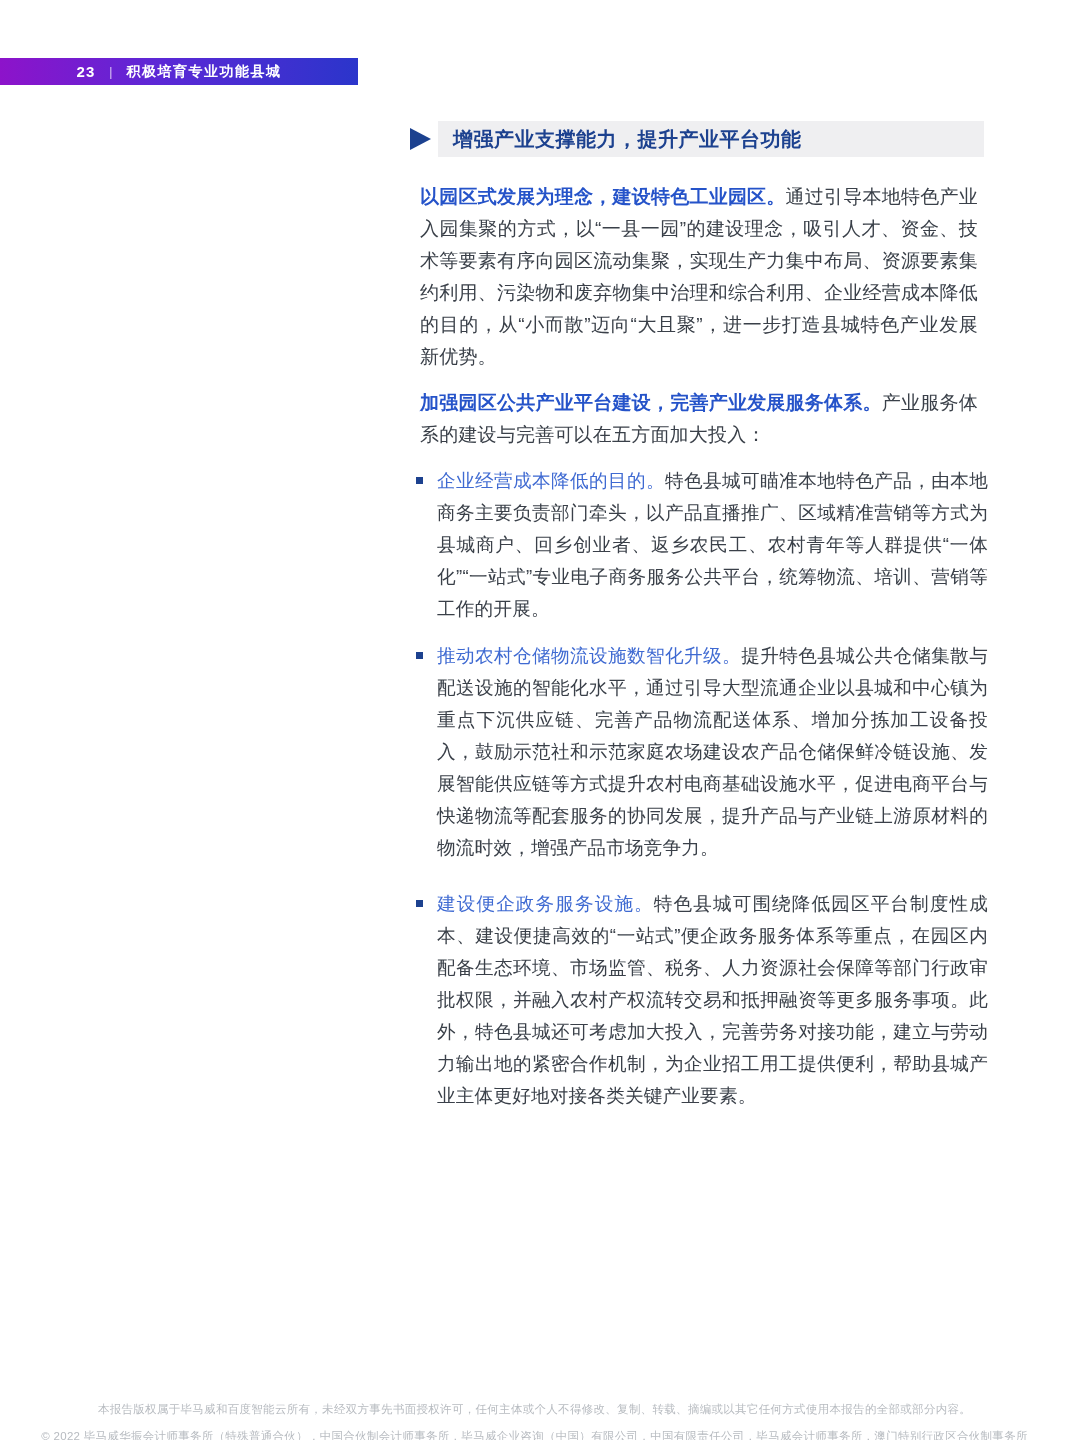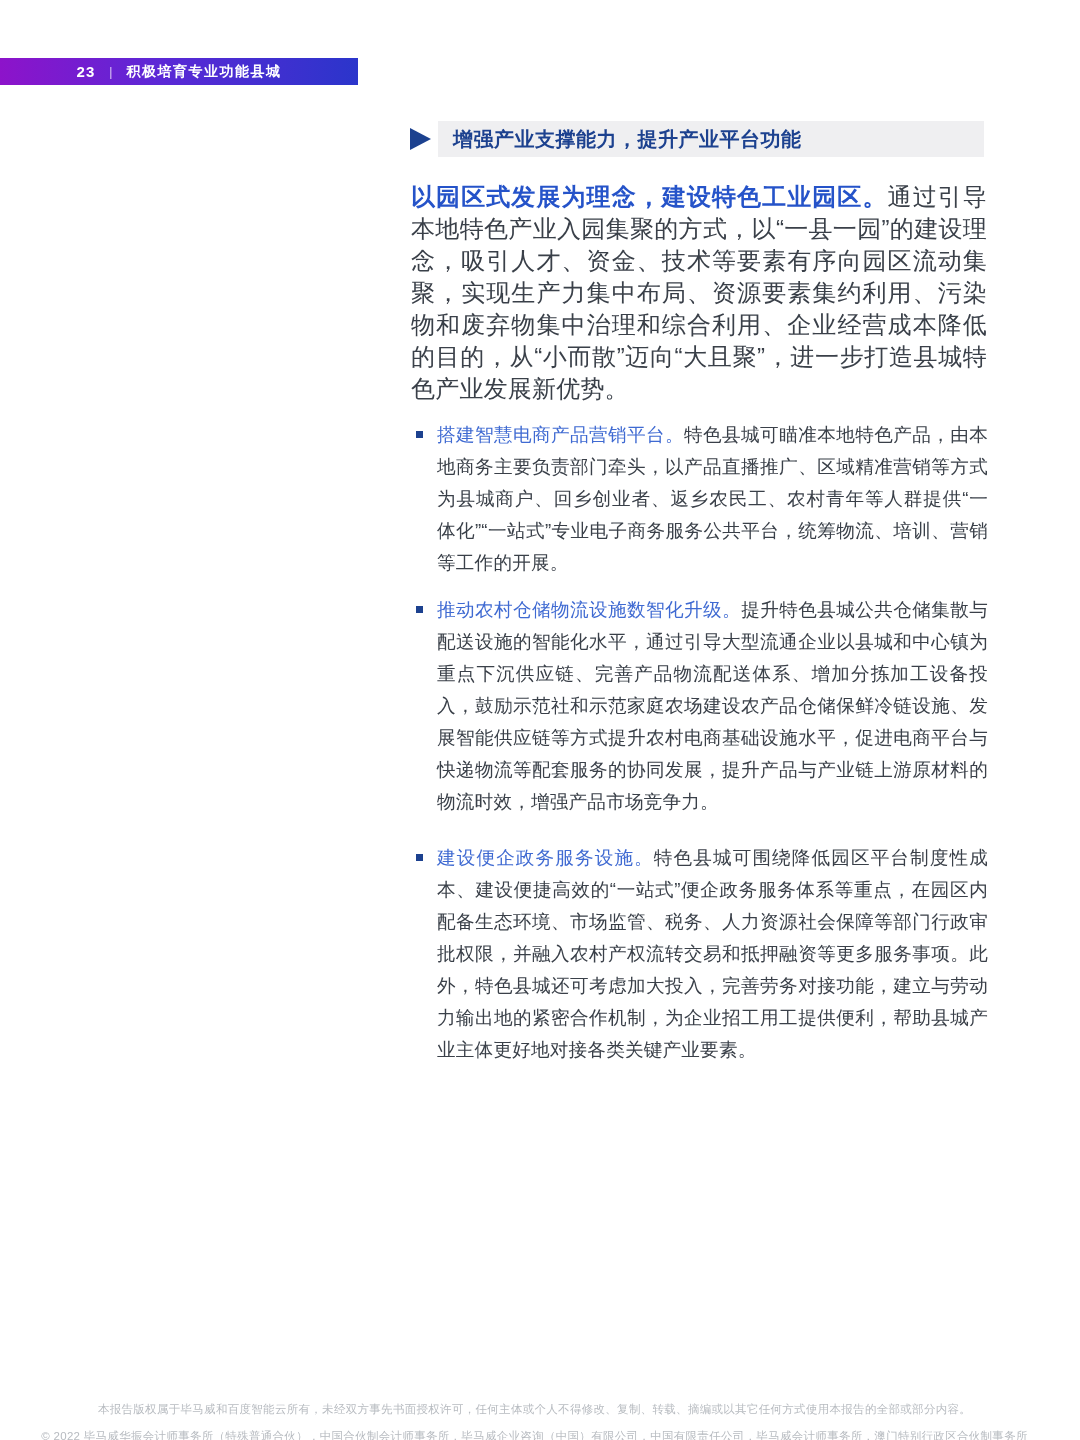--- a/index.html
+++ b/index.html
@@ -36,22 +36,22 @@
   .heading-box{
     flex:1 1 auto;margin-right:4px;
     background:#efeff1;
     padding:7px 10px 7px 15px;
     font-size:20px;font-weight:700;
     color:var(--navy,#1a3e8c);
     letter-spacing:.5px;
     line-height:22px;
   }
   .para{
-    margin:1px;margin-top:24px;
-    font-size:24px;line-height:32px;
+    margin:10px;margin-top:24px;
+    font-size:19px;line-height:32px;
     text-align:justify;
     color:var(--body,#3a4049);
     letter-spacing:.2px;
   }
   .para + .para{margin-top:14px;}
   .lead{font-weight:700;color:var(--lead-blue,#2553c9);}
   .bullets{
     list-style:none;margin:14px 0 0 0;padding:0;
     font-size:18.6px;line-height:32px;
     text-align:justify;color:var(--body,#3a4049);
@@ -95,25 +95,28 @@
 
     <div class="heading-row">
       <span class="tri"></span>
       <div class="heading-box">增强产业支撑能力，提升产业平台功能</div>
     </div>
 
     <p class="para">
       <span class="lead">以园区式发展为理念，建设特色工业园区。</span><span>通过引导本地特色产业入园集聚的方式，以“一县一园”的建设理念，吸引人才、资金、技术等要素有序向园区流动集聚，实现生产力集中布局、资源要素集约利用、污染物和废弃物集中治理和综合利用、企业经营成本降低的目的，从“小而散”迈向“大且聚”，进一步打造县城特色产业发展新优势。</span>
     </p>
 
+    <p class="para">
+      <span class="lead">加强园区公共产业平台建设，完善产业发展服务体系。</span><span>产业服务体系的建设与完善可以在五方面加大投入：</span>
+    </p>
 
     <ul class="bullets">
       <li>
         <span class="sq"></span>
-        <span class="btitle">搭建智慧电商产品营销平台。</span><span>特色县城可瞄准本地特色产品，由本地商务主要负责部门牵头，以产品直播推广、区域精准营销等方式为县城商户、回乡创业者、返乡农民工、农村青年等人群提供“一体化”“一站式”专业电子商务服务公共平台，统筹物流、培训、营销等工作的开展。</span>
+        <span class="btitle">企业经营成本降低的目的。</span><span>特色县城可瞄准本地特色产品，由本地商务主要负责部门牵头，以产品直播推广、区域精准营销等方式为县城商户、回乡创业者、返乡农民工、农村青年等人群提供“一体化”“一站式”专业电子商务服务公共平台，统筹物流、培训、营销等工作的开展。</span>
       </li>
       <li>
         <span class="sq"></span>
         <span class="btitle">推动农村仓储物流设施数智化升级。</span><span>提升特色县城公共仓储集散与配送设施的智能化水平，通过引导大型流通企业以县城和中心镇为重点下沉供应链、完善产品物流配送体系、增加分拣加工设备投入，鼓励示范社和示范家庭农场建设农产品仓储保鲜冷链设施、发展智能供应链等方式提升农村电商基础设施水平，促进电商平台与快递物流等配套服务的协同发展，提升产品与产业链上游原材料的物流时效，增强产品市场竞争力。</span>
       </li>
       <li>
         <span class="sq"></span>
         <span class="btitle">建设便企政务服务设施。</span><span>特色县城可围绕降低园区平台制度性成本、建设便捷高效的“一站式”便企政务服务体系等重点，在园区内配备生态环境、市场监管、税务、人力资源社会保障等部门行政审批权限，并融入农村产权流转交易和抵押融资等更多服务事项。此外，特色县城还可考虑加大投入，完善劳务对接功能，建立与劳动力输出地的紧密合作机制，为企业招工用工提供便利，帮助县城产业主体更好地对接各类关键产业要素。</span>
       </li>
     </ul>

